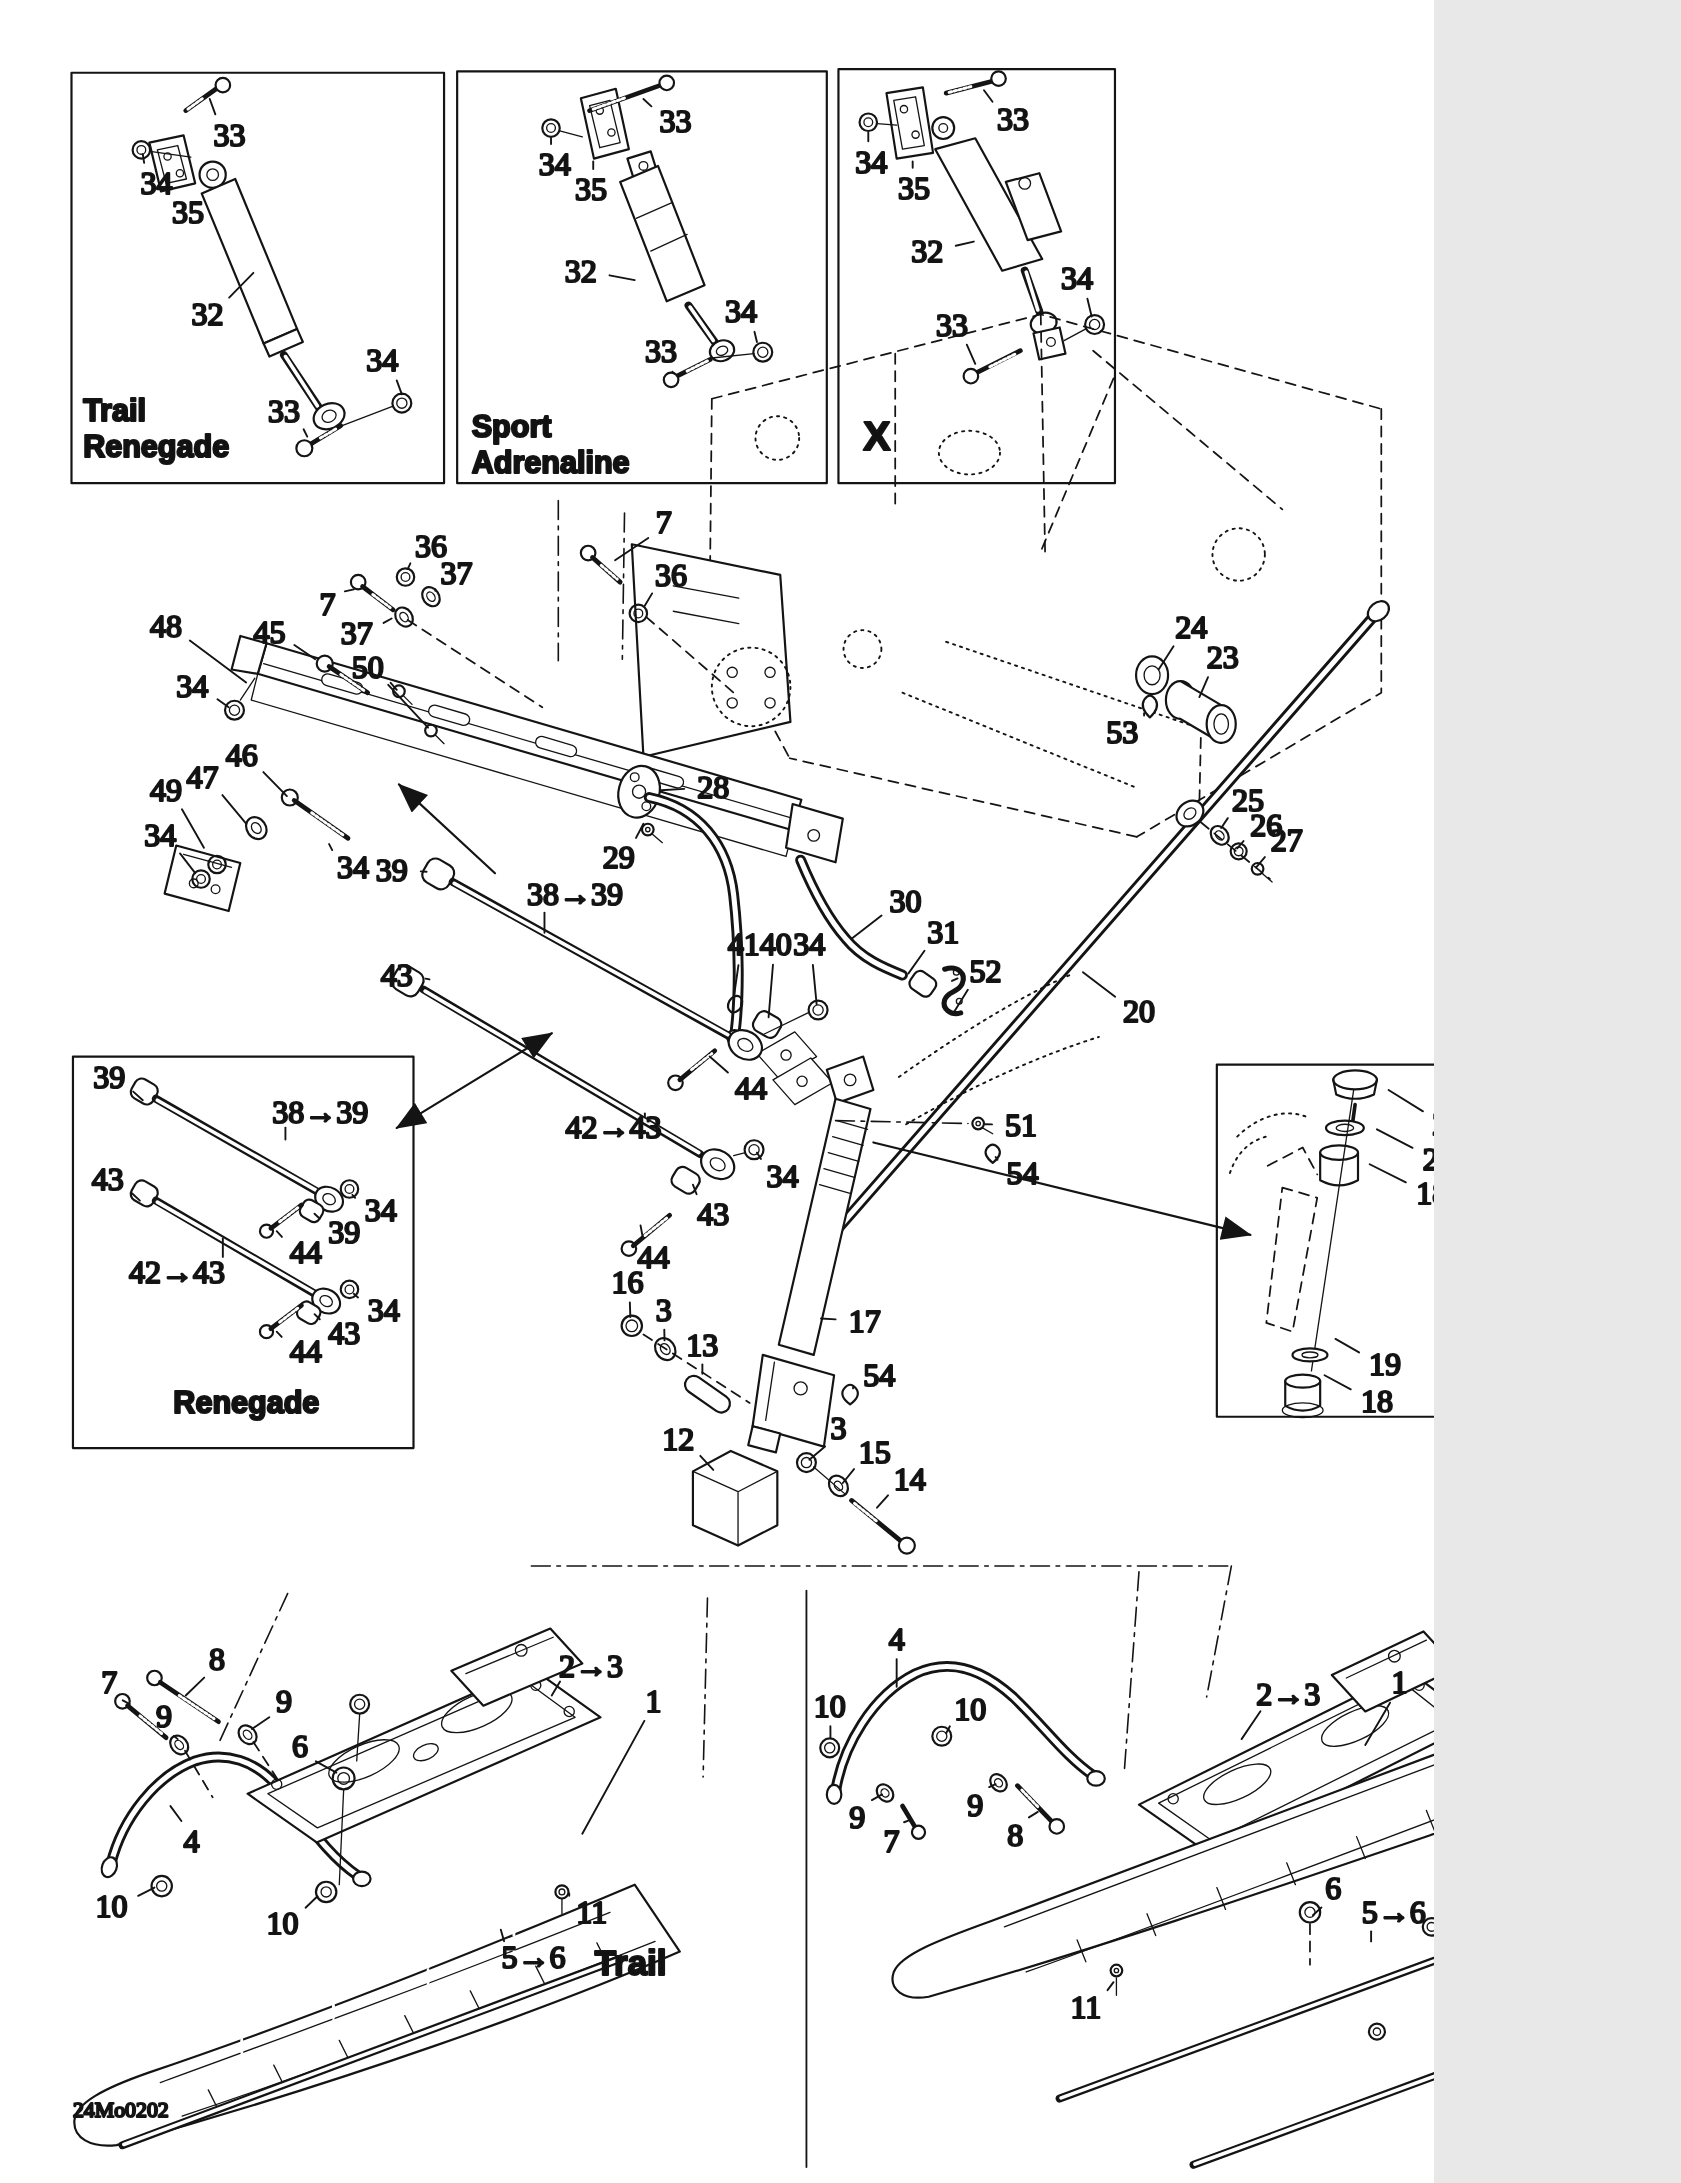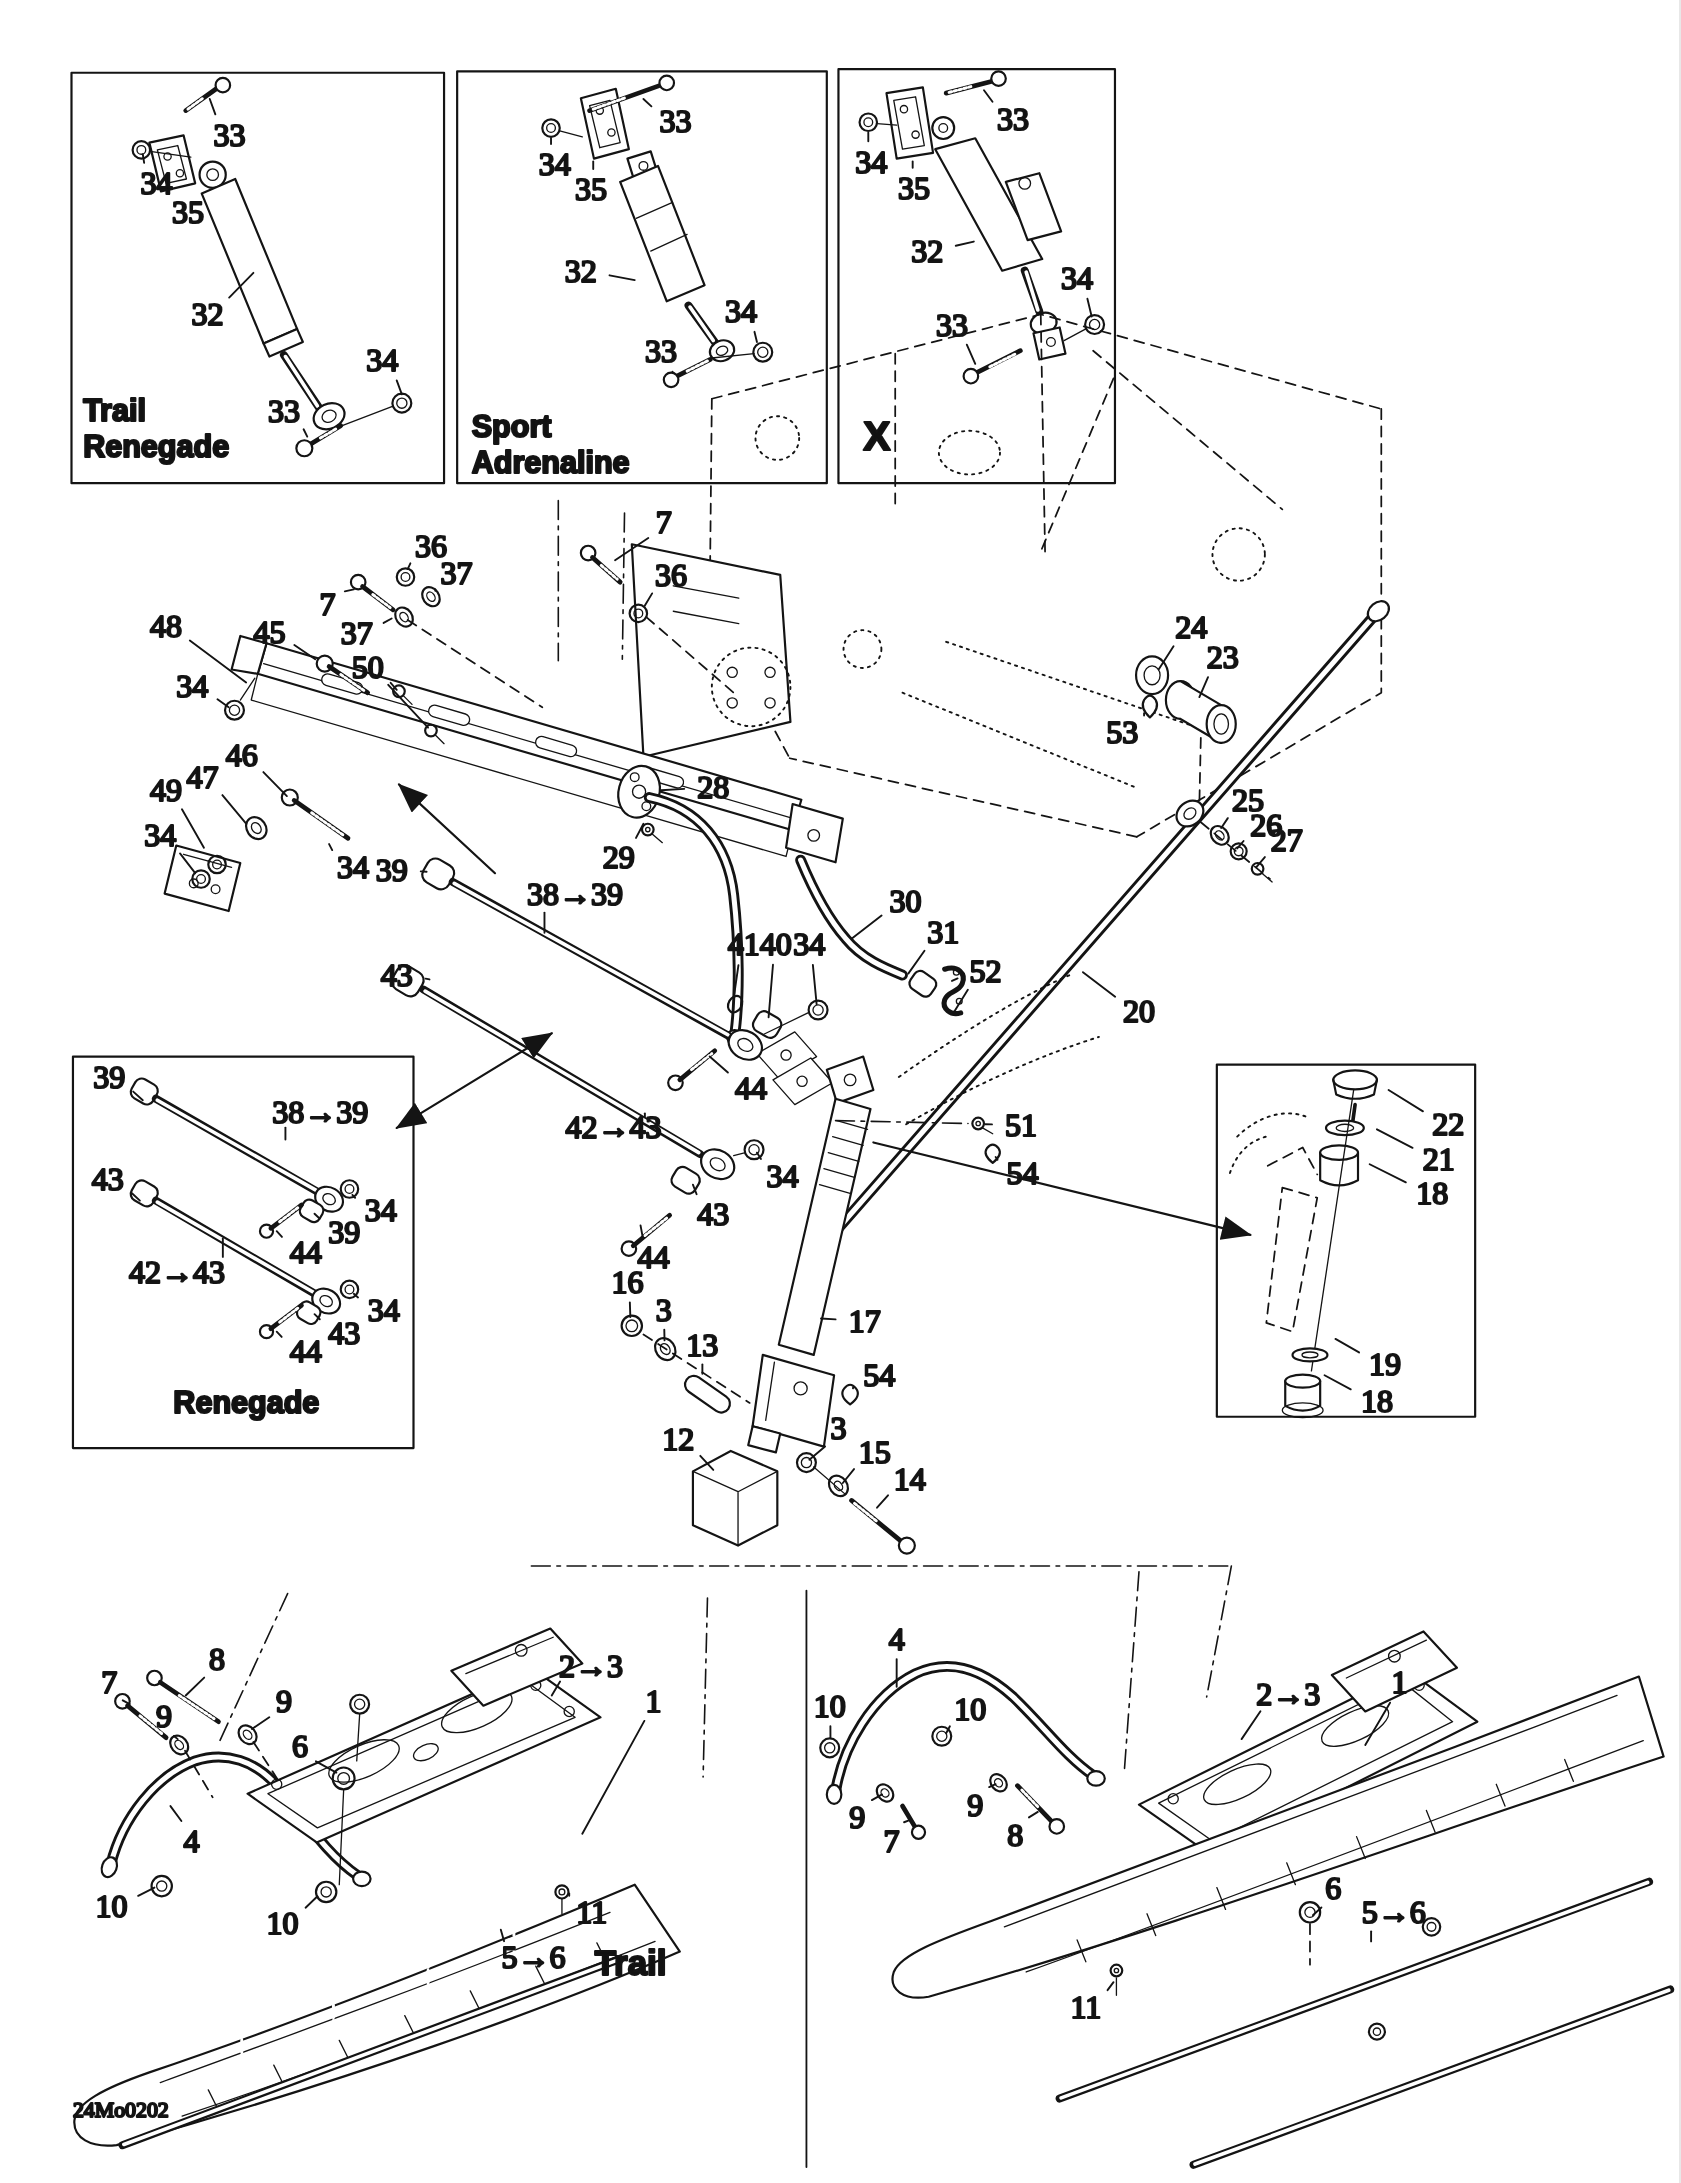--- a/index.html
+++ b/index.html
@@ -1,16 +1,16 @@
 <!DOCTYPE html>
 <html style="font-size:11.6px"><head>
 <meta charset="utf-8">
 <style>
   html,body{margin:0;padding:0;background:#e8e8e8;}
-  .page{position:relative;width:1679px;height:2183px;background:#ffffff;overflow:hidden;}
+  .page{position:relative;width:1434px;height:2183px;background:#ffffff;overflow:hidden;}
   svg{position:absolute;left:0;top:0;}
   .w{fill:#fff;}
   .thin{stroke-width:1.8;}
   .dash{stroke-dasharray:14 10;stroke-width:2.4;fill:none;}
   .dot{stroke-dasharray:3 7;stroke-width:2.6;fill:none;}
   .dd{stroke-dasharray:26 9 5 9;stroke-width:2.2;fill:none;}
   .tube{stroke-width:15;fill:none;}
   .core{stroke:#fff;stroke-width:7;fill:none;}
   .rod{stroke-width:11;}
   .rodc{stroke:#fff;stroke-width:5;}

